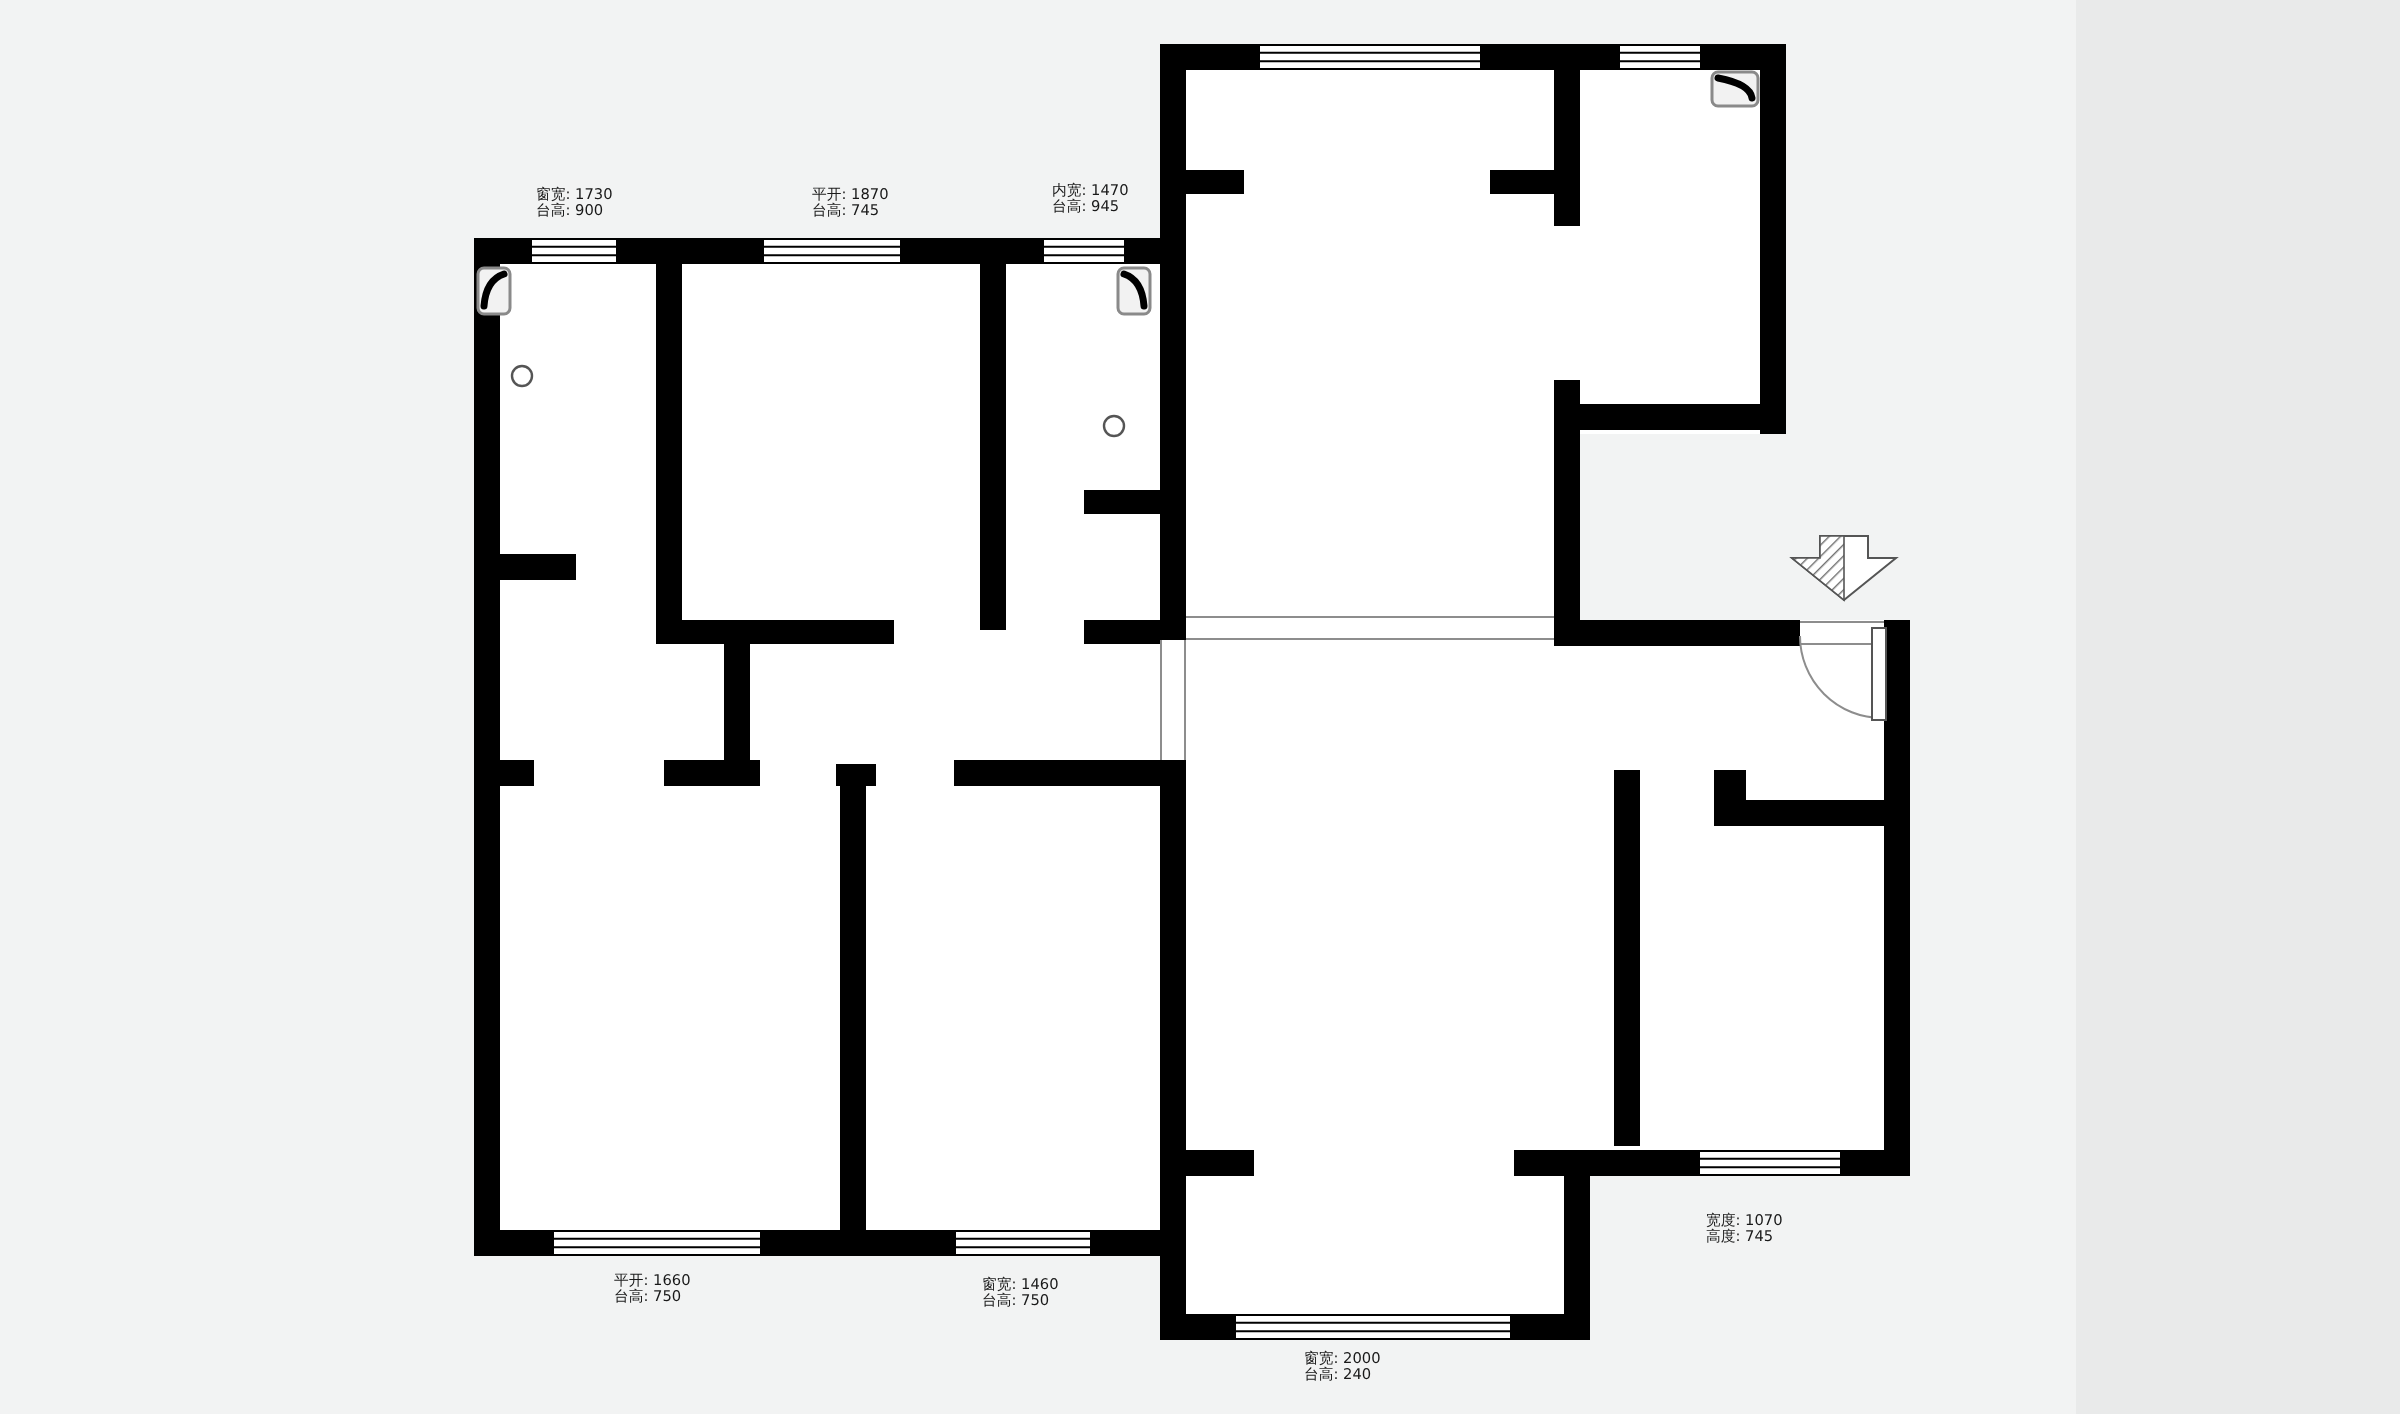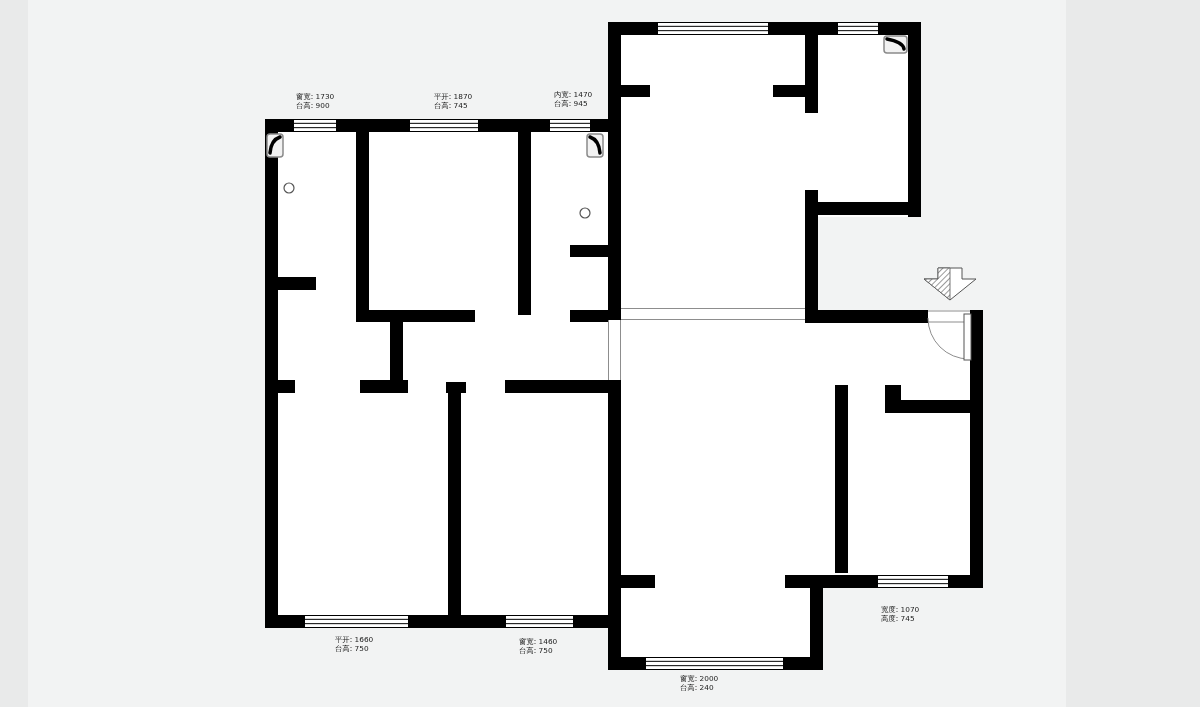--- a/index.html
+++ b/index.html
@@ -2,21 +2,20 @@
 <html><head>
 <meta charset="utf-8">
 <style>
   html,body{margin:0;padding:0;background:#e9eaea;}
   .stage{
     position:relative;
     width:1038px;height:707px;
     background:#f2f3f3;
     overflow:hidden;
     font-family:"DejaVu Sans", sans-serif;
-    margin-left:28px;
   }
   #plan-svg{position:absolute;left:0;top:0;width:1200px;height:707px;}
   #annotations{position:absolute;left:0;top:0;width:1200px;height:707px;pointer-events:none;}
   .anno{
     position:absolute;
     font-size:8px;
     line-height:9px;
     color:#191919;
     white-space:nowrap;
     transform-origin:0 0;

